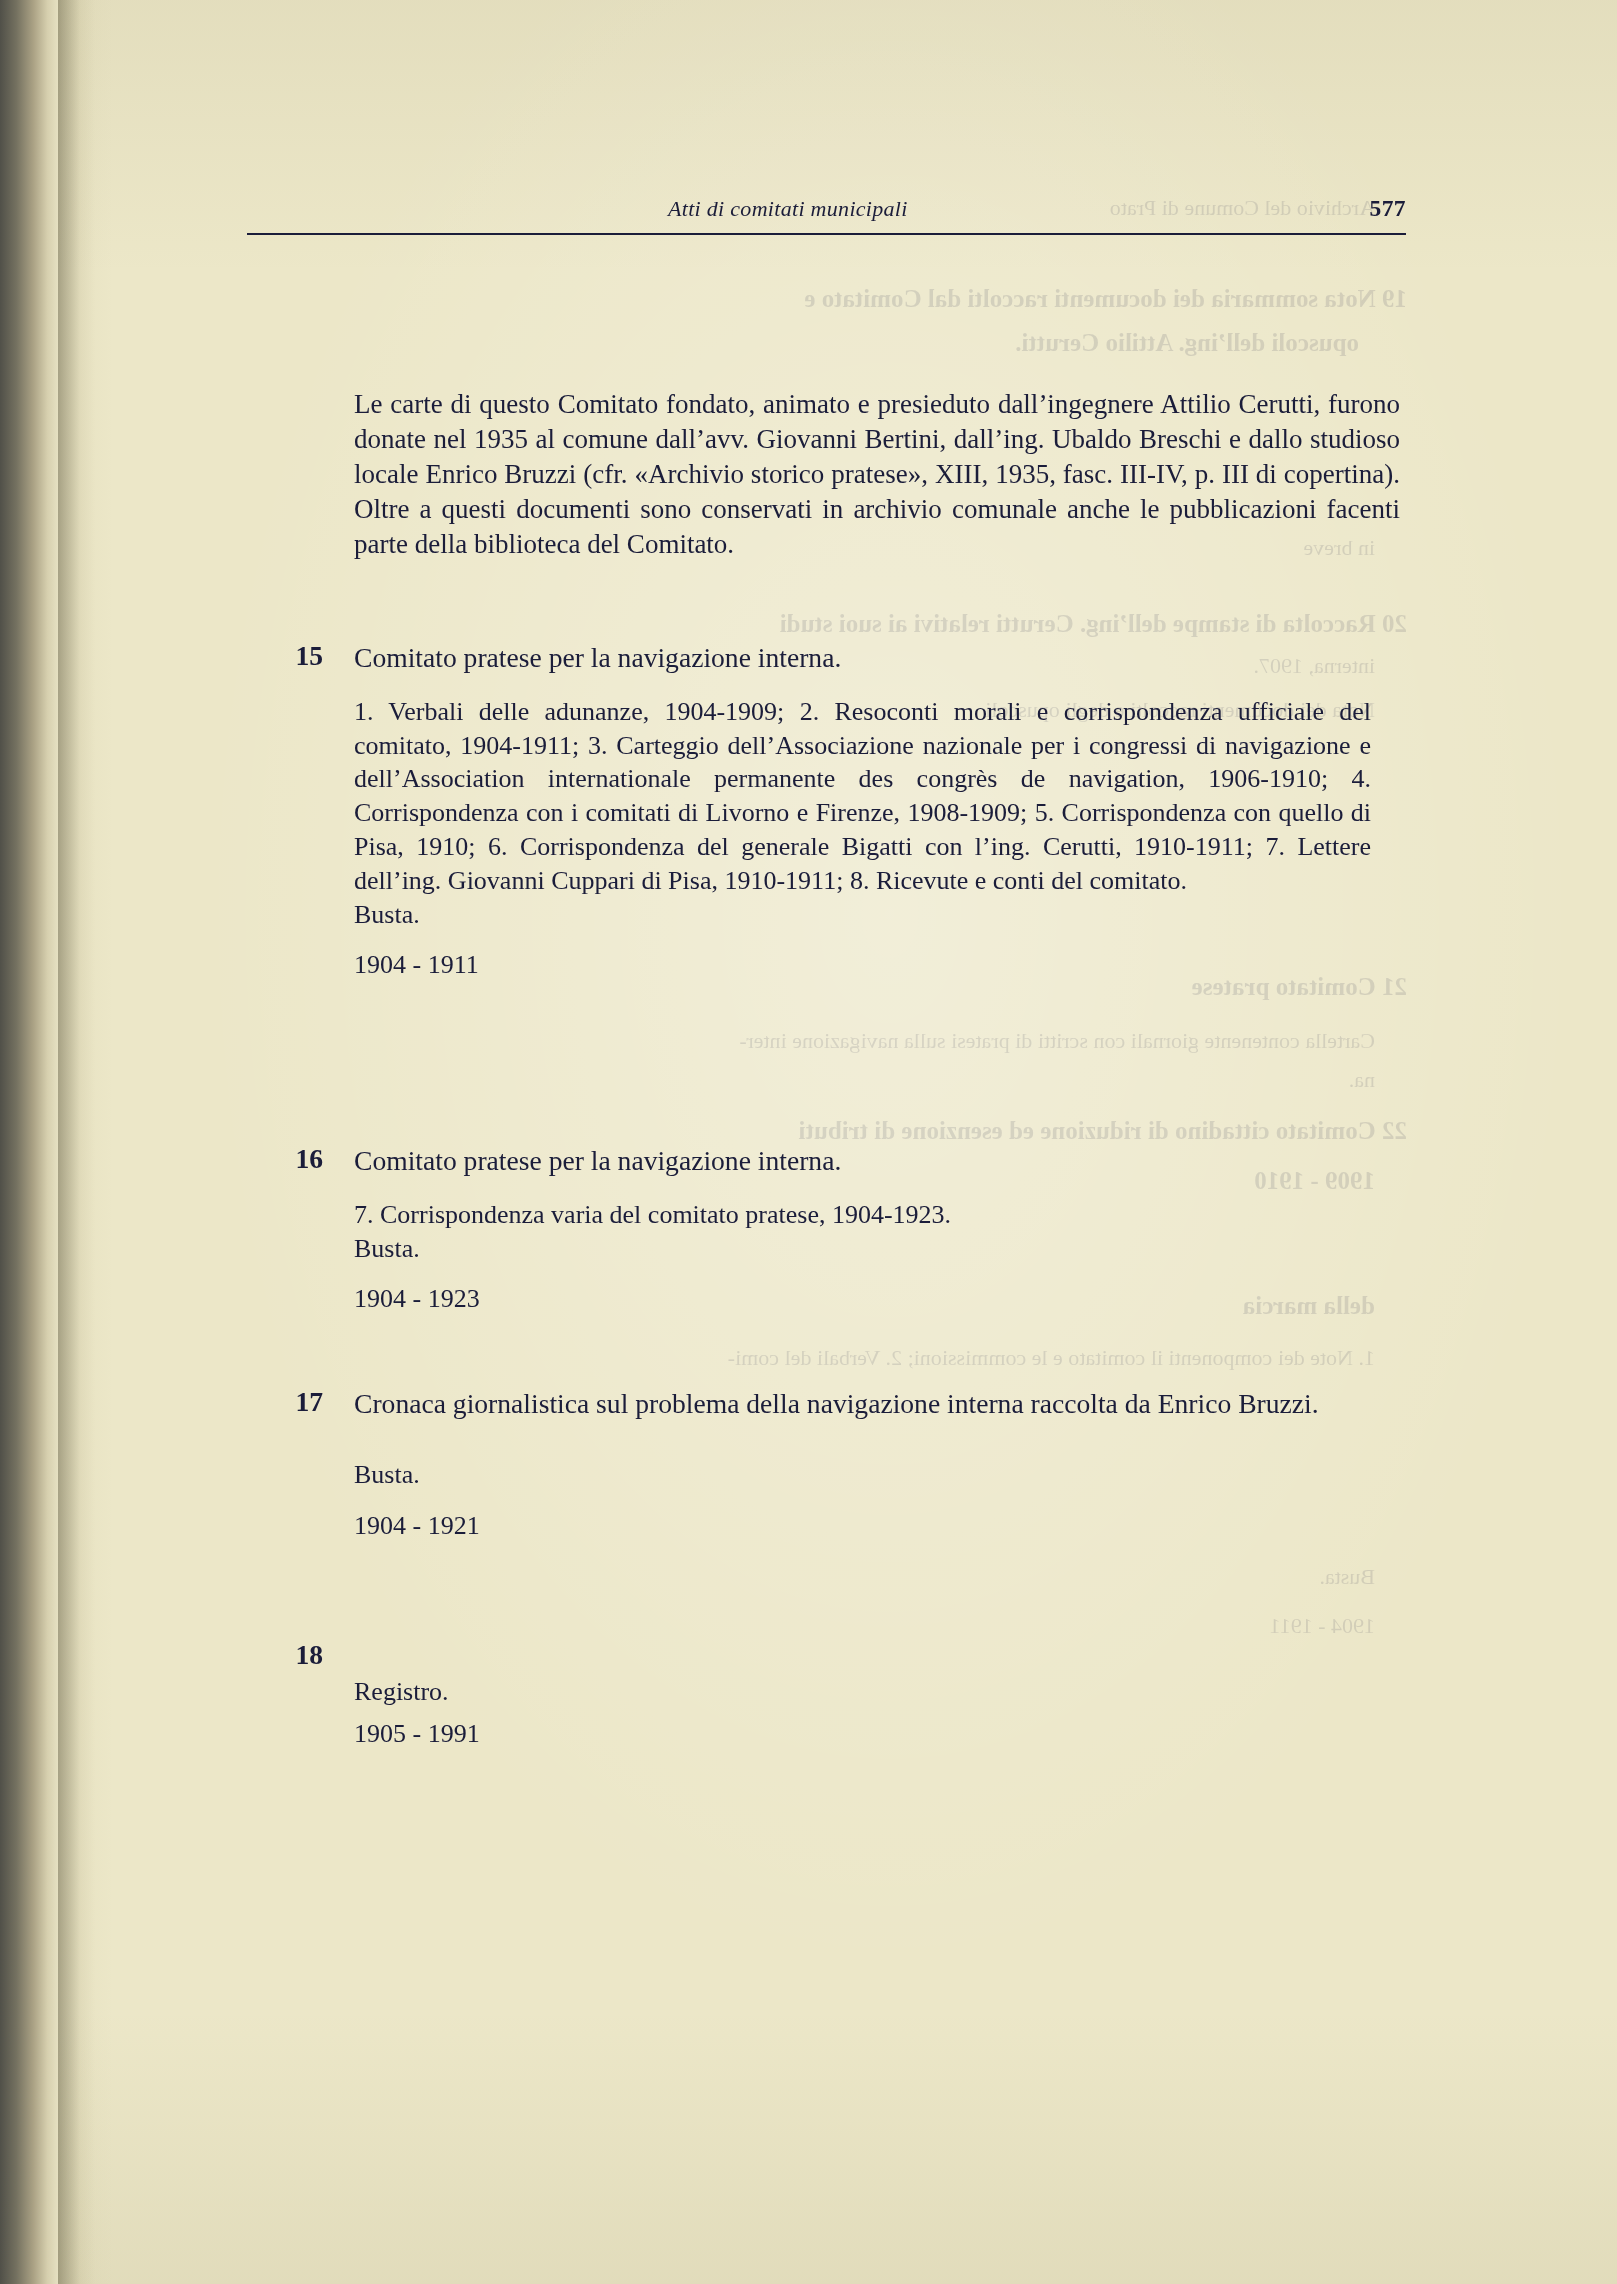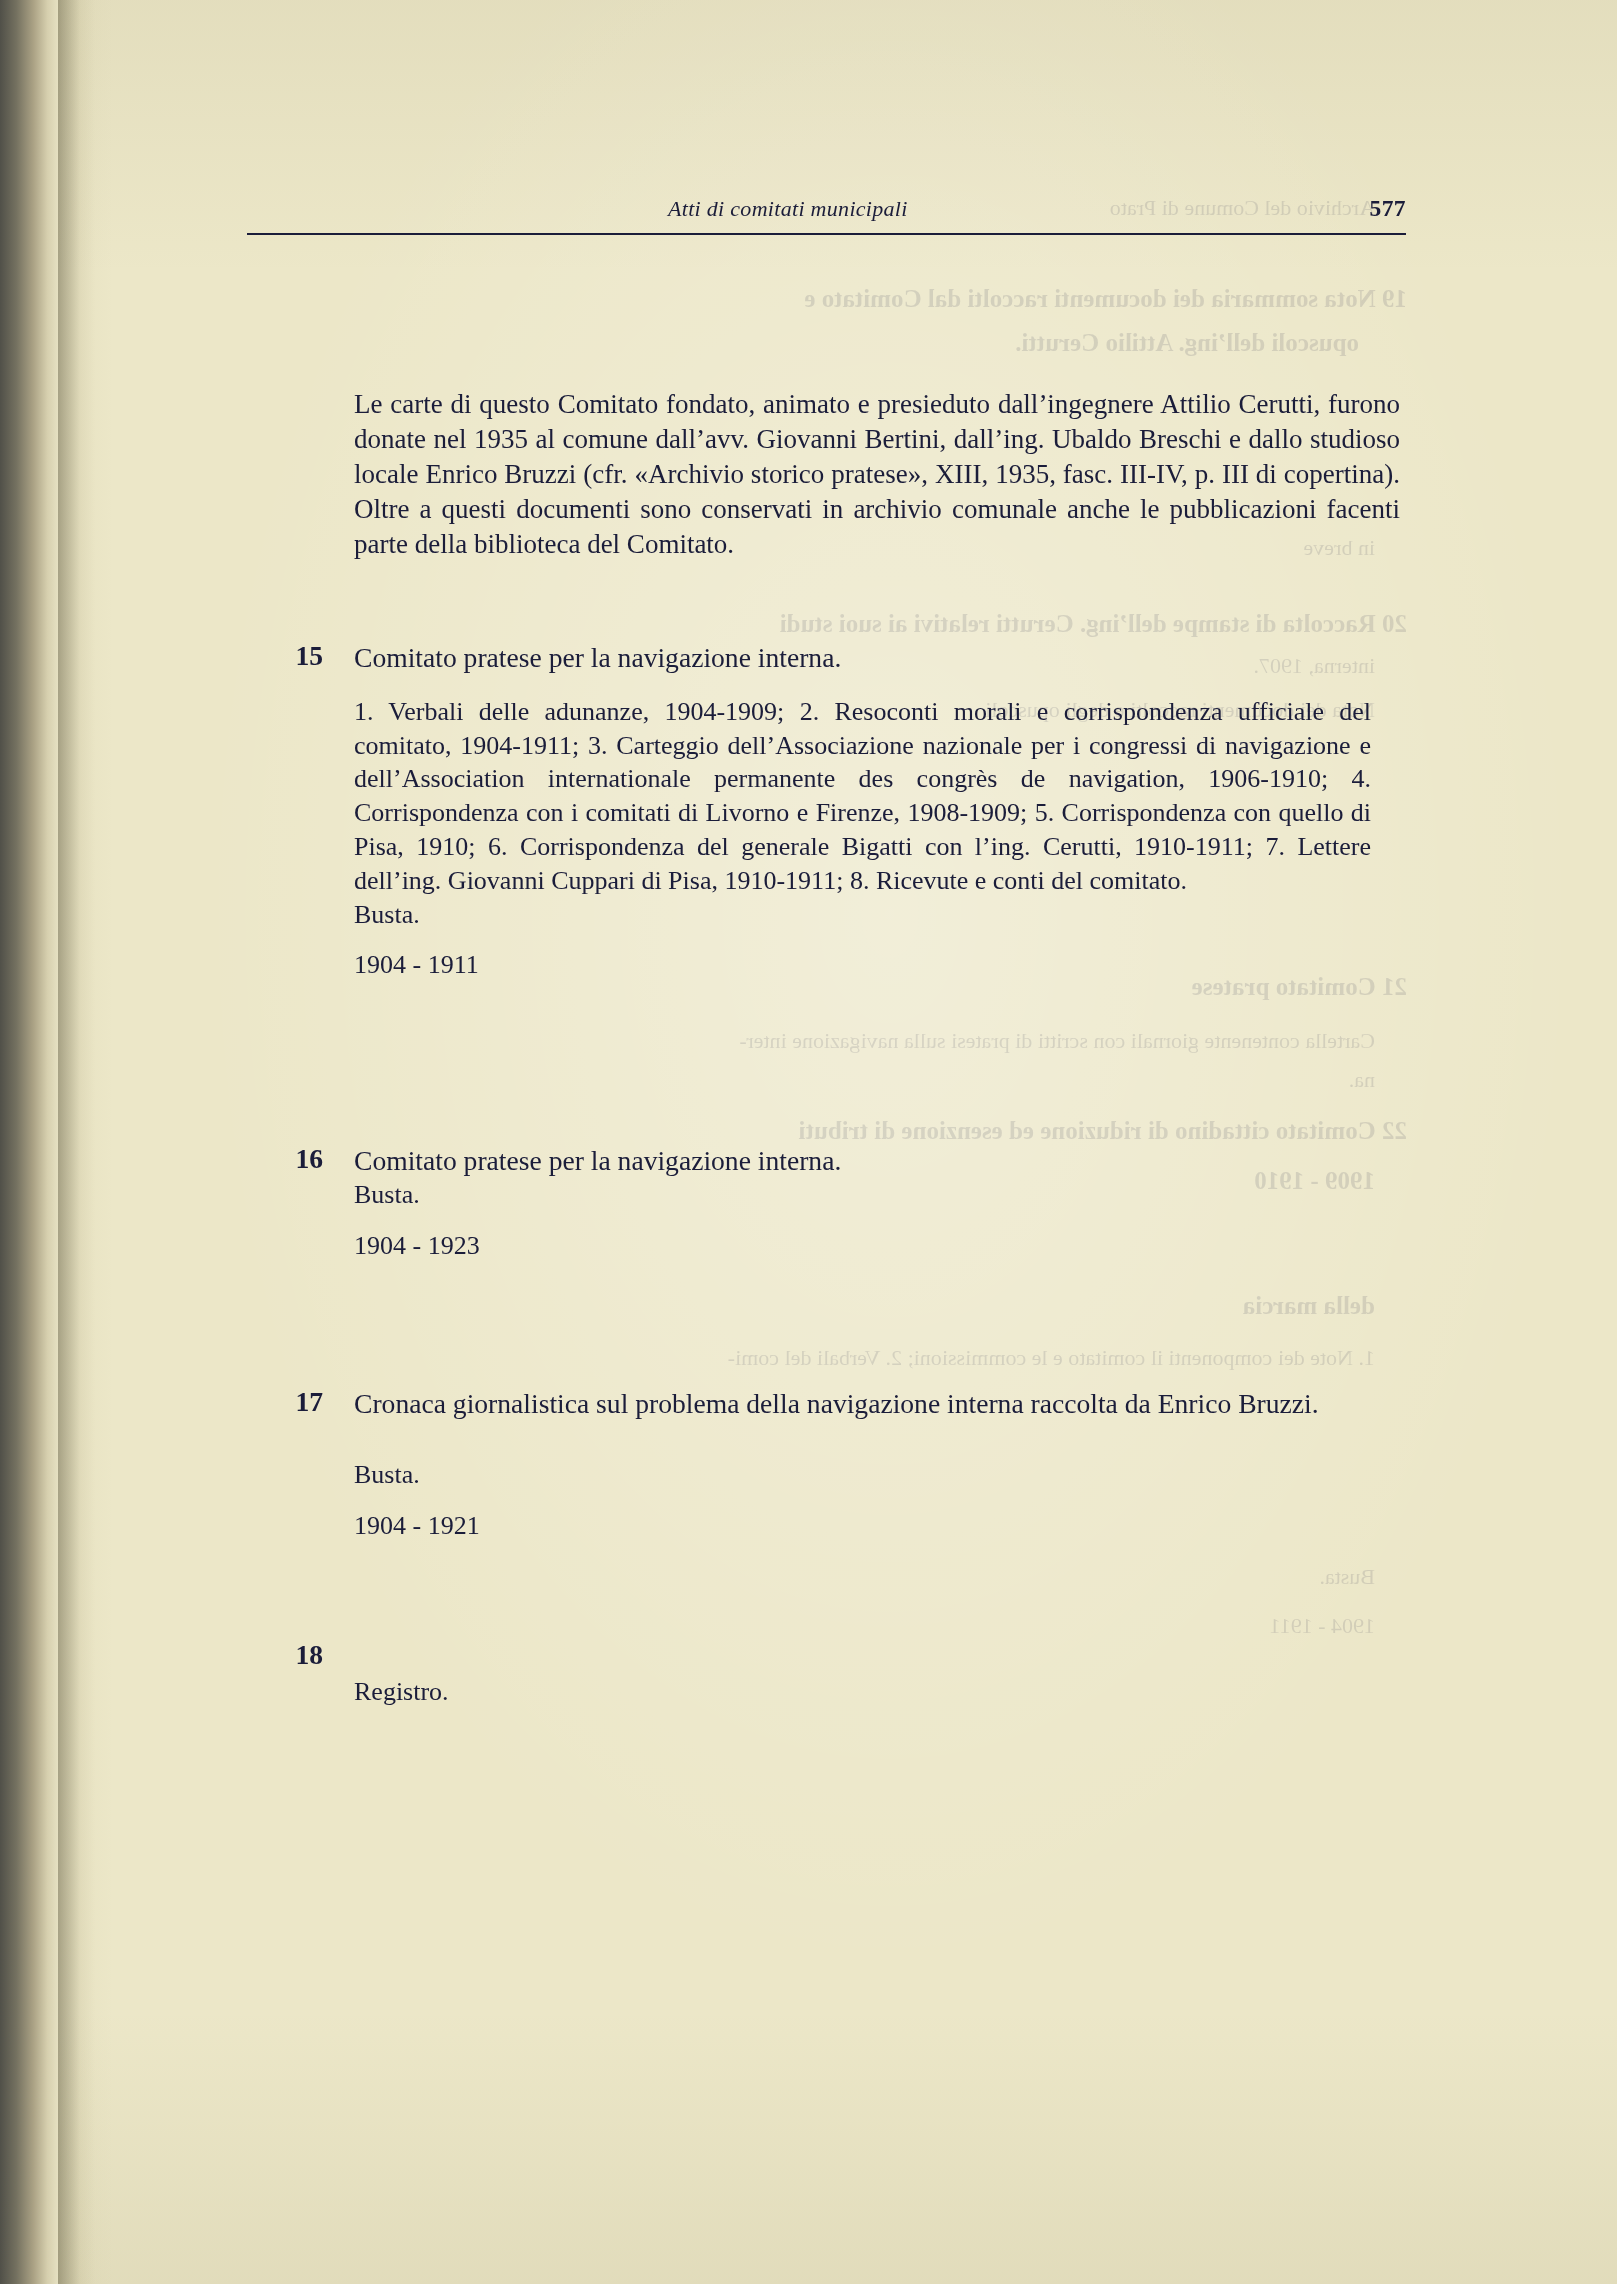--- a/index.html
+++ b/index.html
@@ -197,34 +197,36 @@
       <div class="num">15</div>
       <div class="head">Comitato pratese per la navigazione interna.</div>
       <div class="body">1. Verbali delle adunanze, 1904-1909; 2. Resoconti morali e corrispondenza ufficiale del comitato, 1904-1911; 3. Carteggio dell’Associazione nazionale per i congressi di navigazione e dell’Association internationale permanente des congrès de navigation, 1906-1910; 4. Corrispondenza con i comitati di Livorno e Firenze, 1908-1909; 5. Corrispondenza con quello di Pisa, 1910; 6. Corrispondenza del generale Bigatti con l’ing. Cerutti, 1910-1911; 7. Lettere dell’ing. Giovanni Cuppari di Pisa, 1910-1911; 8. Ricevute e conti del comitato.</div>
       <div class="plain">Busta.</div>
       <div class="dates">1904 - 1911</div>
     </div>
 
     <div class="entry" style="top:1143px;">
       <div class="num">16</div>
       <div class="head">Comitato pratese per la navigazione interna.</div>
+      <div class="body">7. Corrispondenza varia del comitato pratese, 1904-1923.</div>
       <div class="plain">Busta.</div>
       <div class="dates">1904 - 1923</div>
     </div>
 
     <div class="entry" style="top:1386px;">
       <div class="num">17</div>
       <div class="head">Cronaca giornalistica sul problema della navigazione interna raccolta da Enrico Bruzzi.</div>
       <div class="plain" style="margin-top:37px;">Busta.</div>
       <div class="dates">1904 - 1921</div>
     </div>
 
     <div class="entry" style="top:1639px;">
       <div class="num">18</div>
       <div class="plain" style="margin-top:36px;">Registro.</div>
+      <div class="dates" style="margin-top:8px;">1905 - 1991</div>
     </div>
 
   </div>
 
   <div class="binding"></div>
   <div class="binding-shadow"></div>
 
 </div>
 
 

